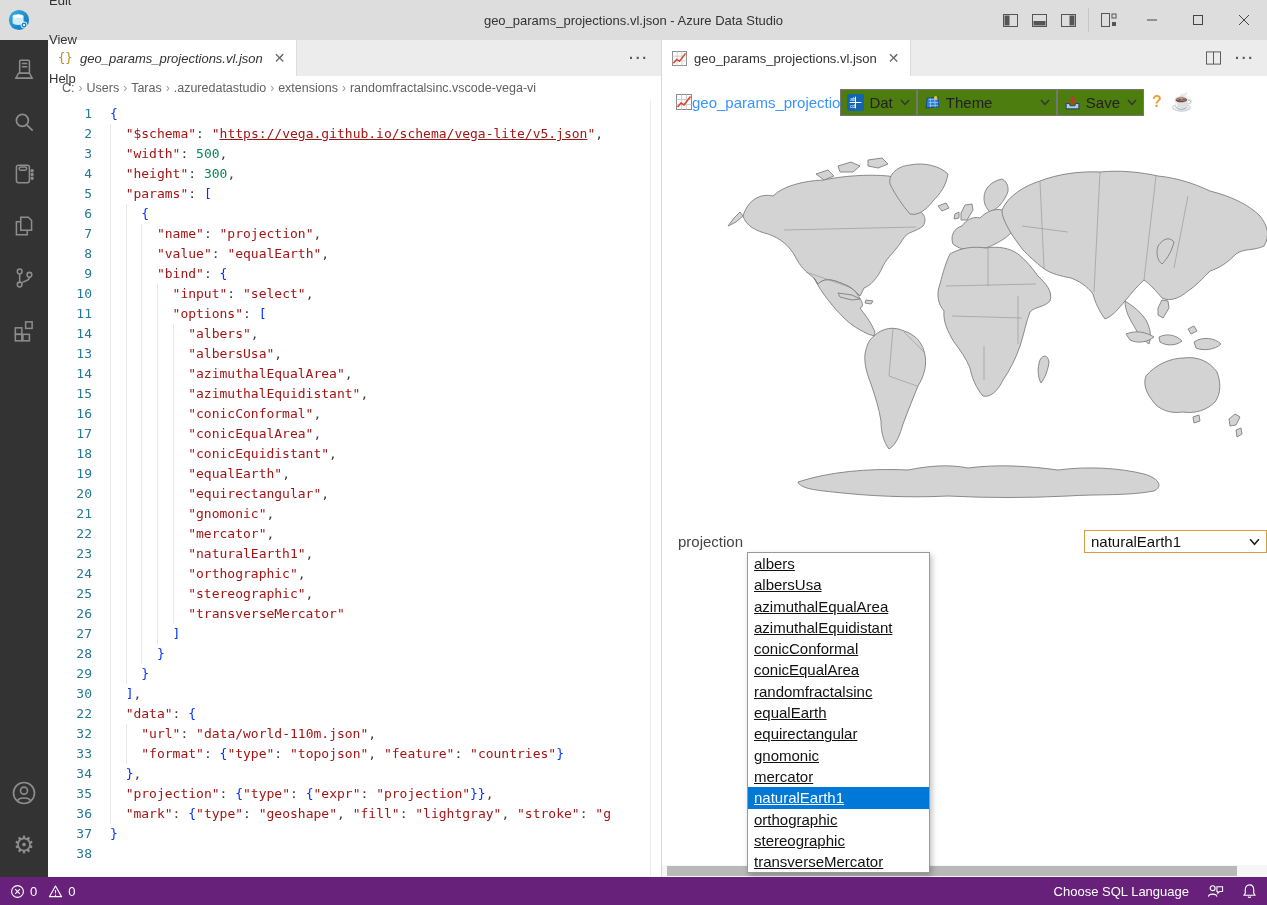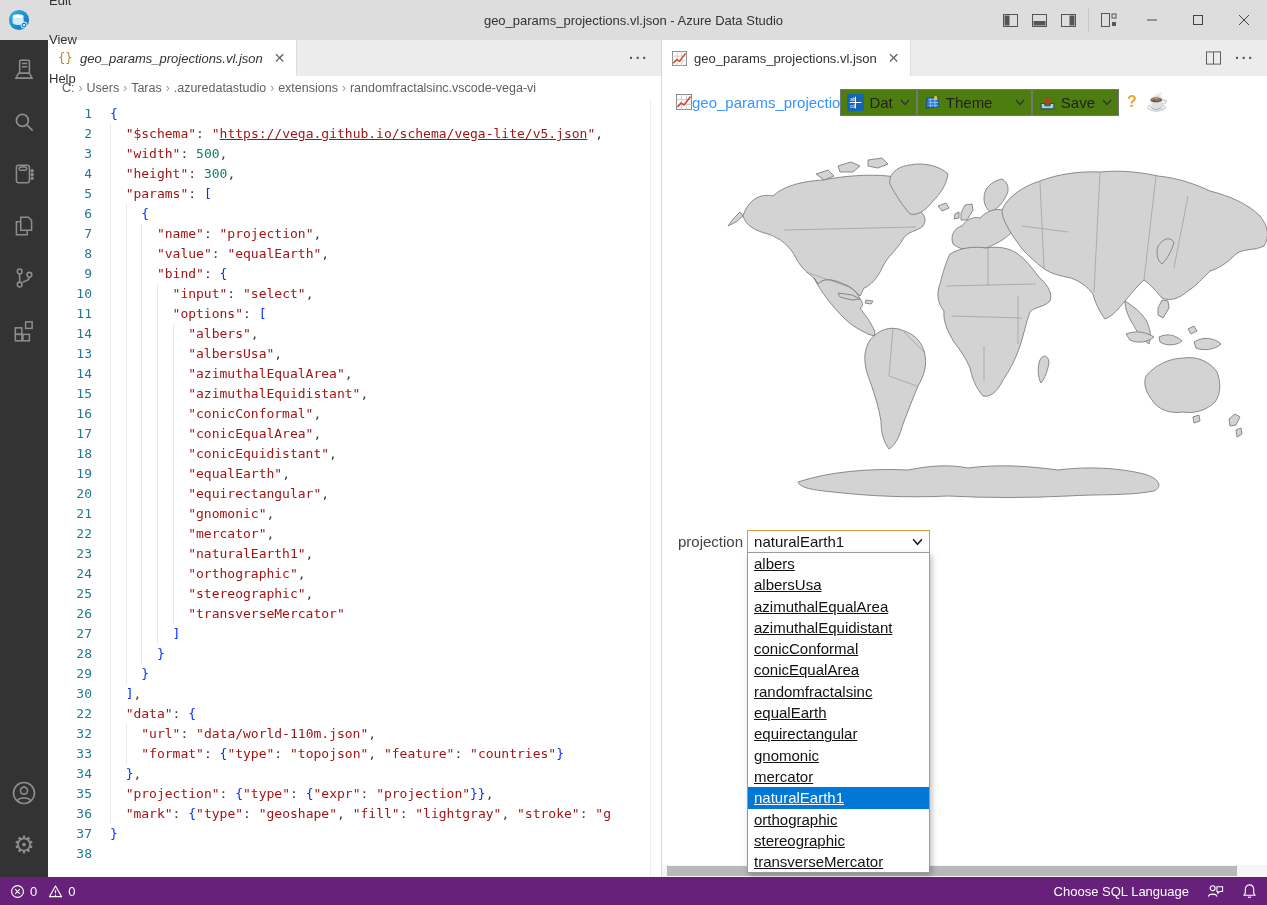--- a/index.html
+++ b/index.html
@@ -52,21 +52,21 @@
   .webview { flex:1; position:relative; overflow:hidden; background:#fff; }
   .viz-toolbar { display:flex; align-items:center; padding:12px 0 4px 14px; gap:0; height:44px; }
   .viz-link { color:#3794ff; font-size:15px; white-space:nowrap; overflow:hidden; max-width:158px; flex-shrink:1; }
   .sel-box { display:flex; align-items:center; gap:5px; border:1px solid #767676; background:#4d7c0f; height:27px; padding:0 6px; font-size:15px; color:#222; flex-shrink:0; }
   .sel-chevron { margin-left:2px; }
   .help-q { color:#e8a33d; font-size:16px; font-weight:bold; margin-left:8px; }
   .coffee { font-size:18px; margin-left:10px; }
 
   .map-wrap { margin:16px 0 0 26px; }
 
-  .proj-row { display:flex; align-items:center; margin:14px 0 0 16px; font-size:15px; color:#444; }
+  .proj-row { display:flex; align-items:center; margin:14px 0 0 16px; font-size:15px; color:#444;justify-content:space-between; }
   .proj-select { margin-left:4px; width:183px; height:23px; border:1px solid #d99b3b; display:flex; align-items:center; justify-content:space-between; padding:0 6px; font-size:15px; color:#111; background:#fff; position:relative; }
   .dropdown { position:absolute; left:85px; top:476px; width:183px; background:#fff; border:1px solid #9a9a9a; box-shadow:2px 3px 6px rgba(0,0,0,.25); z-index:5; }
   .dd-item { height:21.3px; line-height:21.3px; padding-left:6px; font-size:15px; color:#111; white-space:nowrap;text-decoration:underline; }
   .dd-item.selected { background:#0078d7; color:#fff; }
 
   .h-scrollbar { position:absolute; left:0; right:0; bottom:0; height:12px; background:#f6f6f6; }
   .h-thumb { position:absolute; left:5px; top:1px; height:10px; width:570px; background:#b8b8b8; }
 
   
   .statusbar { height:28px; background:#68217A; color:#fff; display:flex; align-items:center; font-size:13px; padding:0 10px; }
@@ -308,21 +308,21 @@
               <line x1="2.5" y1="8" x2="13.5" y2="8" stroke="#fff" stroke-width="1"></line>
               <line x1="8" y1="2.5" x2="8" y2="13.5" stroke="#fff" stroke-width="1"></line>
               <text x="3" y="6.5" font-size="4.5" fill="#fff">ab</text>
               <text x="3" y="13.5" font-size="4.5" fill="#fff">cd</text>
             </svg>
           <span>Dat</span>
           <svg class="sel-chevron" width="10" height="7" viewBox="0 0 10 7">
               <path d="M1,1 5,5.5 9,1" fill="none" stroke="#333" stroke-width="1.4"></path>
             </svg>
         </div>
-        <div class="sel-box" style="width:115px;">
+        <div class="sel-box" style="width:140px;">
           <svg width="17" height="17" viewBox="0 0 16 16">
               <path d="M2,13 3,4 13,3 14,12 Z" fill="#2d7fd3" stroke="#1a4f86"></path>
               <line x1="4" y1="5" x2="13" y2="5" stroke="#9cd0ff" stroke-width=".7"></line>
               <line x1="4.5" y1="8" x2="13.5" y2="8" stroke="#9cd0ff" stroke-width=".7"></line>
               <line x1="5" y1="11" x2="13.5" y2="11" stroke="#9cd0ff" stroke-width=".7"></line>
               <line x1="6" y1="4" x2="6" y2="12.5" stroke="#9cd0ff" stroke-width=".7"></line>
               <line x1="10" y1="3.5" x2="10.5" y2="12.5" stroke="#9cd0ff" stroke-width=".7"></line>
               <circle cx="11" cy="3.5" r="1.6" fill="#f3c13c"></circle>
             </svg>
           <span>Theme</span>

